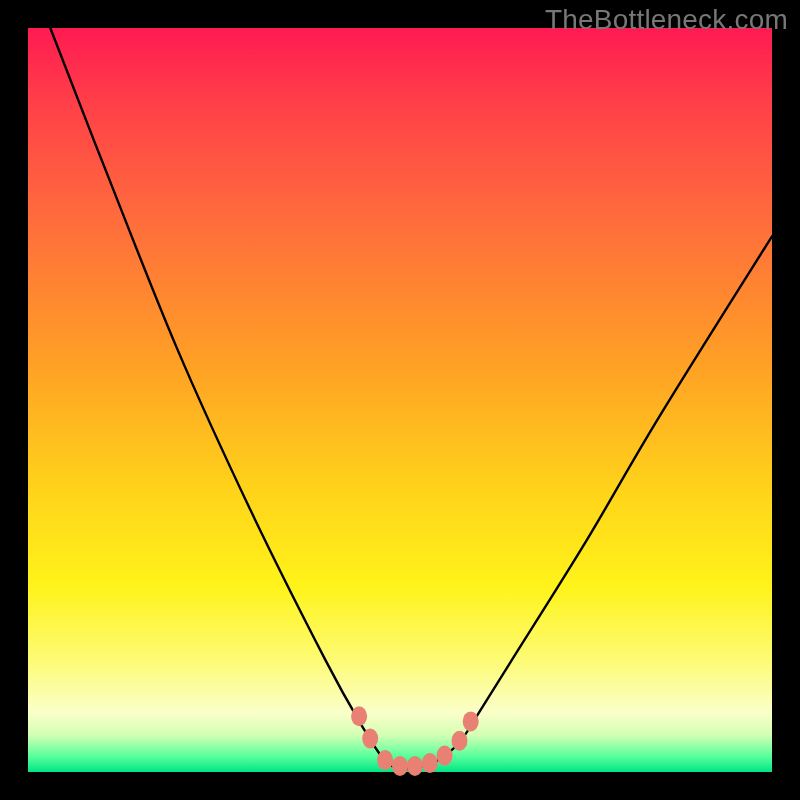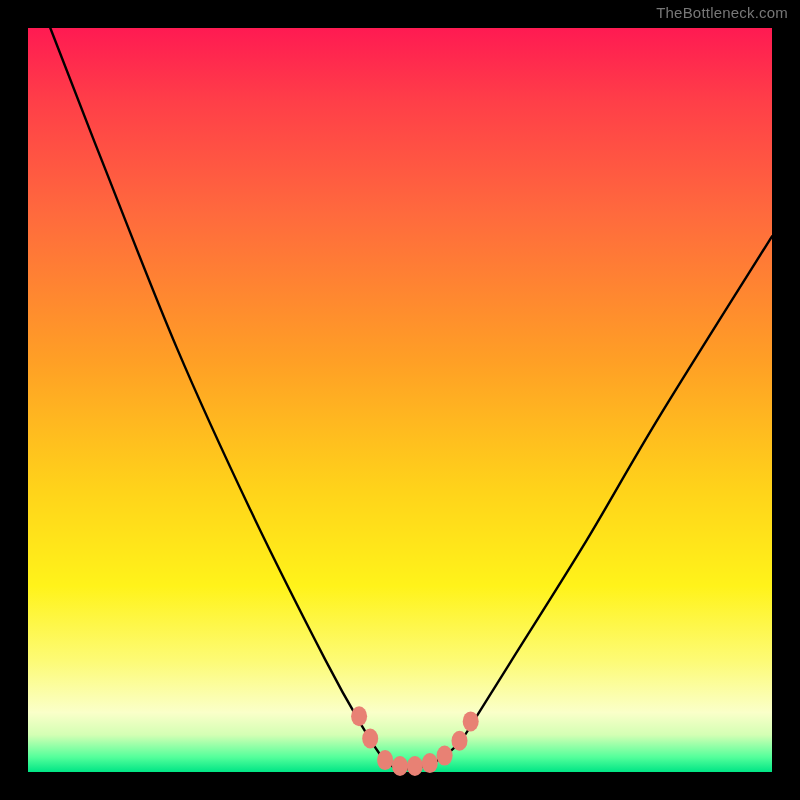--- a/index.html
+++ b/index.html
@@ -36,21 +36,21 @@
       #faffc9 92%,
       #d4ffb4 95%,
       #54ff9b 98%,
       #00e585 100%);
   }
   .watermark {
     position: absolute;
     top: 4px;
     right: 12px;
     color: #777;
-    font-size: 15px;
+    font-size: 28px;
     font-weight: 400;
     letter-spacing: 0.2px;
     font-family: Arial, Helvetica, sans-serif;
   }
   svg.curve {
     position: absolute;
     top: 0;
     left: 0;
     width: 744px;
     height: 744px;

